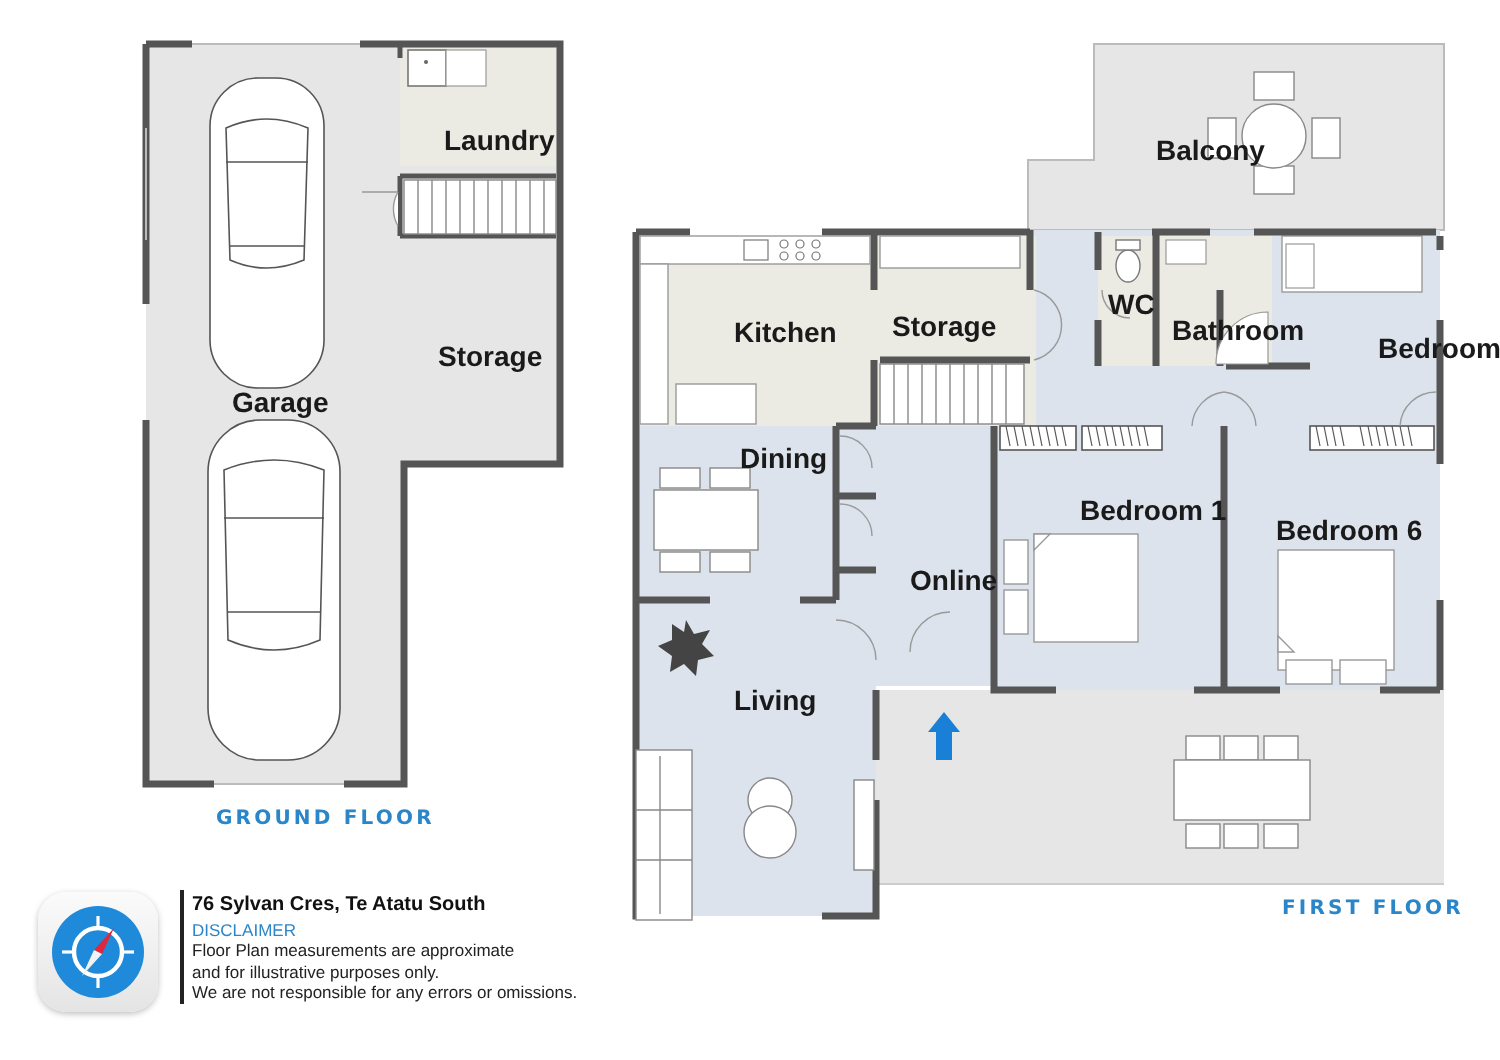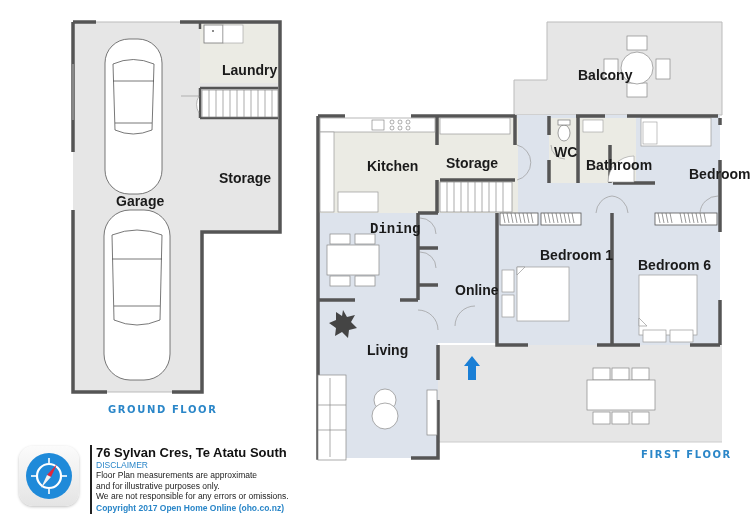--- a/index.html
+++ b/index.html
@@ -1,21 +1,21 @@
 <!DOCTYPE html>
 <html><head>
 <meta charset="utf-8">
 <style>
   html,body{margin:0;padding:0;background:#ffffff;}
   body{width:750px;height:530px;position:relative;overflow:hidden;font-family:"Liberation Sans",sans-serif;}
   #plan{position:absolute;left:0;top:0;width:750px;height:530px;}
   .room-label{position:absolute;font-family:"Liberation Sans",sans-serif;font-weight:bold;font-size:14px;color:#1a1a1a;white-space:nowrap;}
   .floor-label{position:absolute;font-family:"DejaVu Sans",sans-serif;font-weight:bold;font-size:10px;letter-spacing:1.6px;color:#2a86c8;}
   .footer{position:absolute;left:90px;top:445px;border-left:2px solid #222;padding-left:4px;}
-  .addr{font-family:"Liberation Sans",sans-serif;font-weight:bold;font-size:13px;color:#111;line-height:15px;}
+  .addr{font-family:"Liberation Sans",sans-serif;font-weight:bold;font-size:10px;color:#111;line-height:15px;}
   .disc-title{font-family:"Liberation Sans",sans-serif;font-size:8.5px;color:#2a86c8;line-height:10px;}
   .disc-line{font-family:"Liberation Sans",sans-serif;font-size:8.5px;color:#222;line-height:10.5px;}
   .copyright{font-family:"Liberation Sans",sans-serif;font-weight:bold;font-size:8.5px;color:#2a86c8;line-height:12px;}
   .logo{position:absolute;left:19px;top:446px;width:60px;height:60px;border-radius:14px;background:linear-gradient(#fbfbfb,#e4e4e4);box-shadow:0 1px 3px rgba(0,0,0,0.25);}
 </style>
 </head>
 <body>
 
 <svg id="plan" viewBox="0 0 750 530" xmlns="http://www.w3.org/2000/svg">
 
@@ -249,21 +249,21 @@
 <div class="room-label" style="left:222px;top:62px;">Laundry</div>
 <div class="room-label" style="left:219px;top:170px;">Storage</div>
 <div class="room-label" style="left:116px;top:193px;">Garage</div>
 
 <div class="room-label" style="left:554px;top:67px;margin-left:24px;">Balcony</div>
 <div class="room-label" style="left:367px;top:158px;">Kitchen</div>
 <div class="room-label" style="left:446px;top:155px;">Storage</div>
 <div class="room-label" style="left:554px;top:144px;">WC</div>
 <div class="room-label" style="left:586px;top:137px;margin-top:20px;">Bathroom</div>
 <div class="room-label" style="left:658px;top:166px;padding-left:31px;">Bedroom 3</div>
-<div class="room-label" style="left:370px;top:221px;font-family:Liberation Mono, monospace;">Dining</div>
+<div class="room-label" style="left:370px;top:221px;">Dining</div>
 <div class="room-label" style="left:455px;top:282px;">Online</div>
 <div class="room-label" style="left:540px;top:247px;">Bedroom 1</div>
 <div class="room-label" style="left:638px;top:257px;">Bedroom 6</div>
 <div class="room-label" style="left:367px;top:342px;">Living</div>
 
 <div class="floor-label" style="left:108px;top:404px;">GROUND FLOOR</div>
 <div class="floor-label" style="left:641px;top:449px;">FIRST FLOOR</div>
 
 <div class="logo">
   <svg width="60" height="60" viewBox="0 0 60 60" xmlns="http://www.w3.org/2000/svg">
@@ -279,14 +279,13 @@
     <polygon points="22,42 28,29 32,31" fill="#f2f2f2"></polygon>
   </svg>
 </div>
 
 <div class="footer">
   <div class="addr">76 Sylvan Cres, Te Atatu South</div>
   <div class="disc-title">DISCLAIMER</div>
   <div class="disc-line">Floor Plan measurements are approximate</div>
   <div class="disc-line">and for illustrative purposes only.</div>
   <div class="disc-line">We are not responsible for any errors or omissions.</div>
-  <div class="copyright">Copyright  2017  Open Home Online (oho.co.nz)</div>
 </div>
 
 </body></html>

